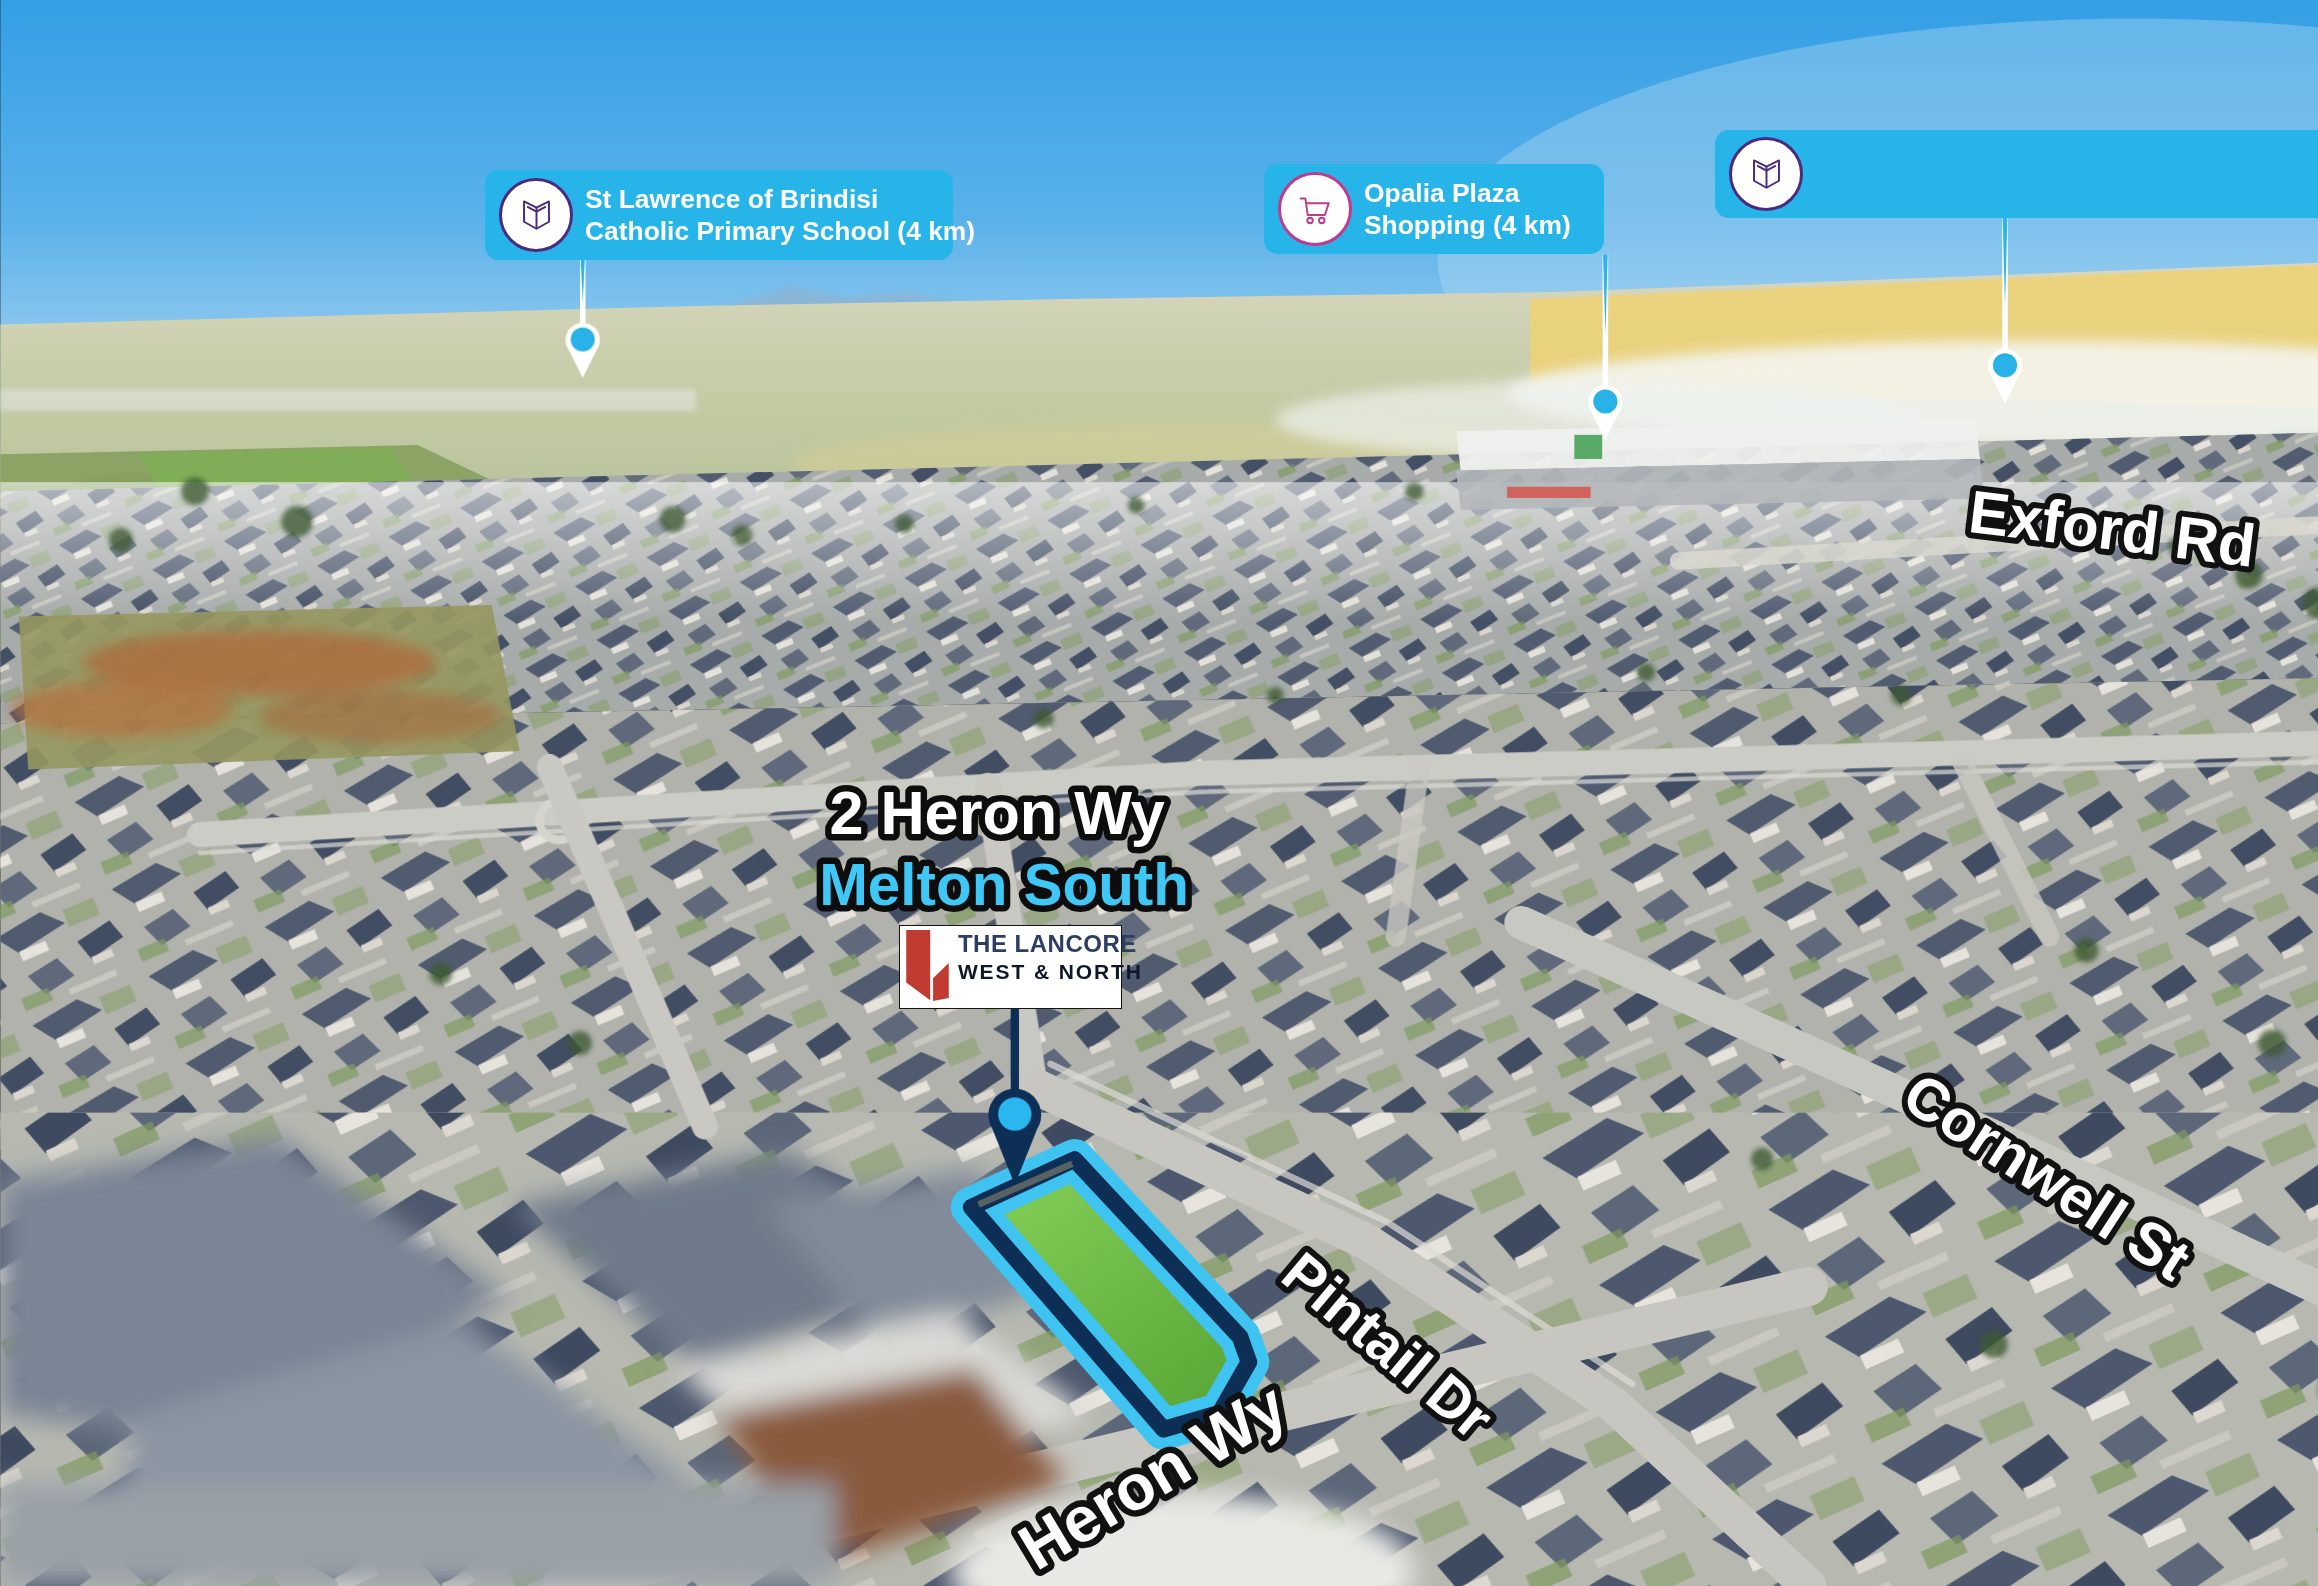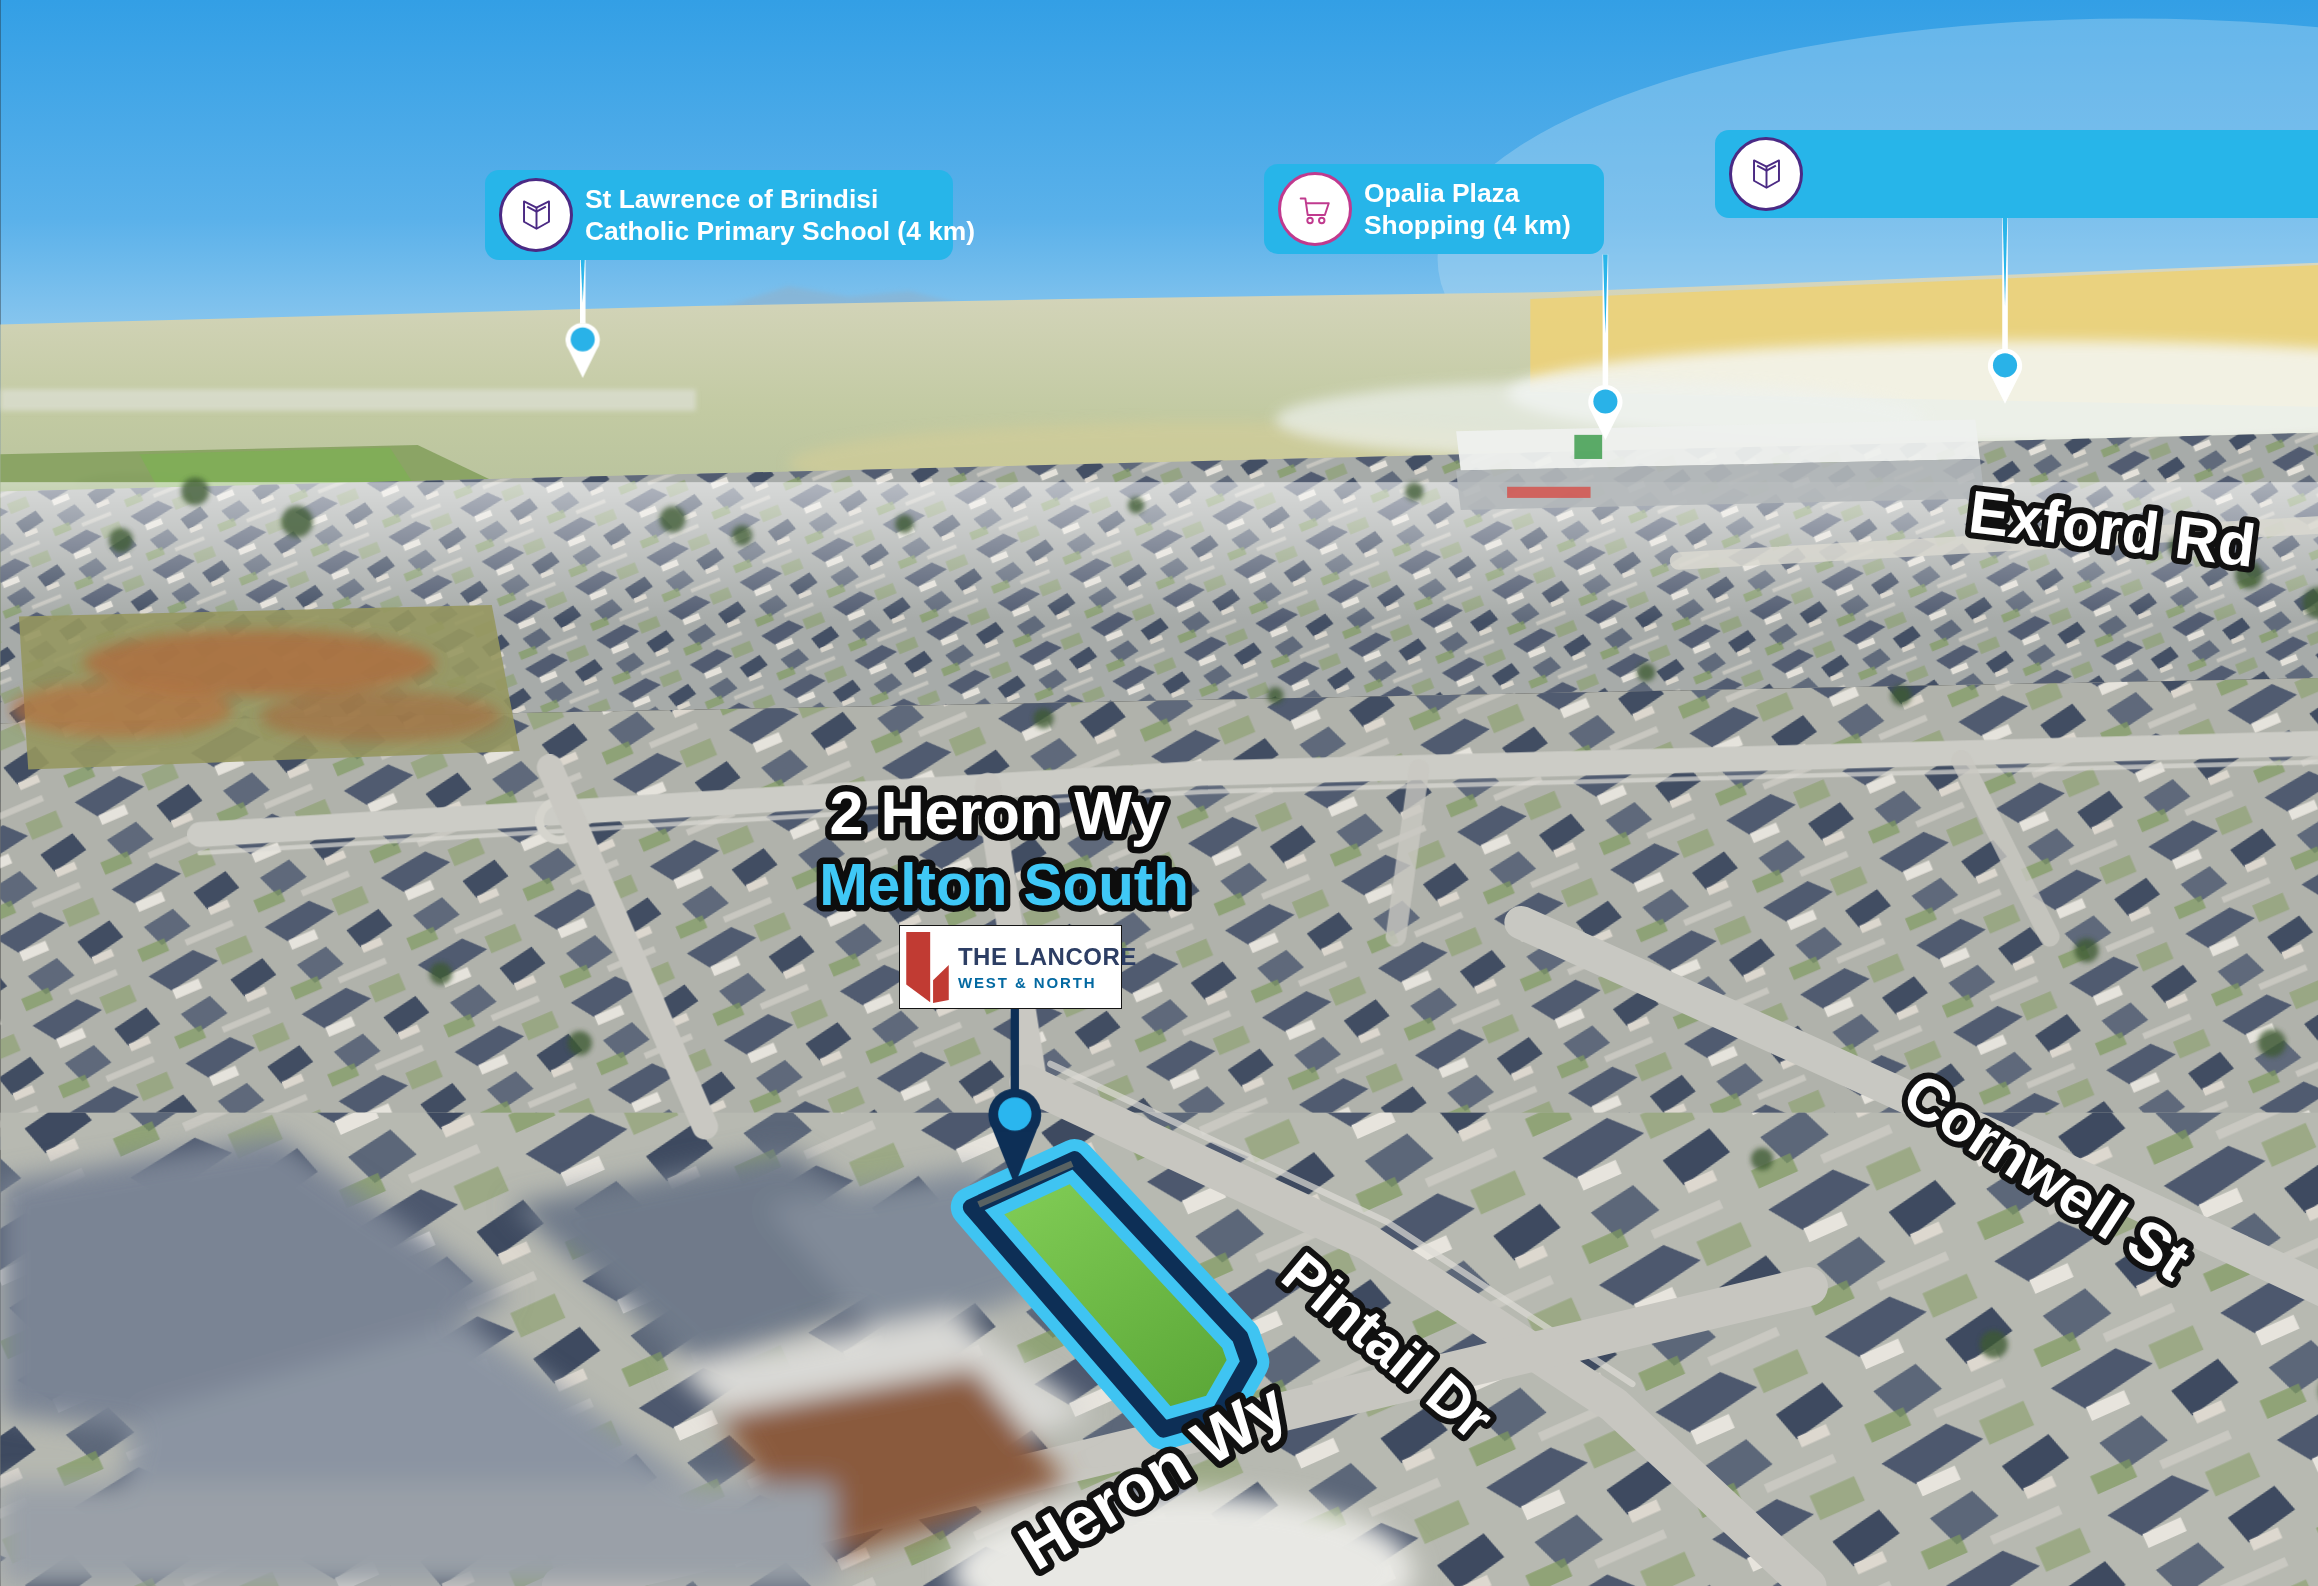--- a/index.html
+++ b/index.html
@@ -10,25 +10,25 @@
   .badge{position:absolute;display:flex;align-items:center;gap:12px;
          background:#27b5e9;border-radius:14px;color:#fff;font-weight:bold;
          font-size:26.4px;line-height:32px;padding:0 14px;box-sizing:border-box;}
   .badge-icon{width:68px;height:68px;border-radius:50%;background:#fff;
               display:flex;align-items:center;justify-content:center;flex:0 0 auto;}
   .badge-icon.purple{border:3.7px solid #4b2a84;}
   .badge-icon.magenta{border:3.7px solid #c03a8e;}
   .badge-lines{display:flex;flex-direction:column;}
   .badge-lines span{white-space:nowrap;}
   .logo-card{position:absolute;background:#ffffff;border:1.4px solid #141414;
-             display:flex;align-items:center;gap:9.3px;padding:3.7px 5.6px;box-sizing:border-box;}
+             display:flex;align-items:flex-start;gap:9.3px;padding:3.7px 5.6px;box-sizing:border-box;}
   .logo-mark{height:71px;width:43px;flex:0 0 auto;}
   .logo-text{display:flex;flex-direction:column;align-items:flex-start;}
   .logo-name{color:#2d3e64;font-size:24px;font-weight:bold;letter-spacing:0.5px;white-space:nowrap;}
-  .logo-sub{color:#0369a1;font-size:15px;font-weight:bold;letter-spacing:1.9px;margin-top:2.8px;white-space:nowrap;}
+  .logo-sub{color:#0f172a;font-size:21px;font-weight:bold;letter-spacing:1.9px;margin-top:2.8px;white-space:nowrap;}
 </style>
 </head>
 <body>
 
 <div class="stage">
 
 <svg class="backdrop" viewBox="0 0 5132 3421" xmlns="http://www.w3.org/2000/svg">
   <defs>
     <linearGradient id="sky" x1="0" y1="0" x2="0" y2="1">
       <stop offset="0" stop-color="#339fe5"></stop>

